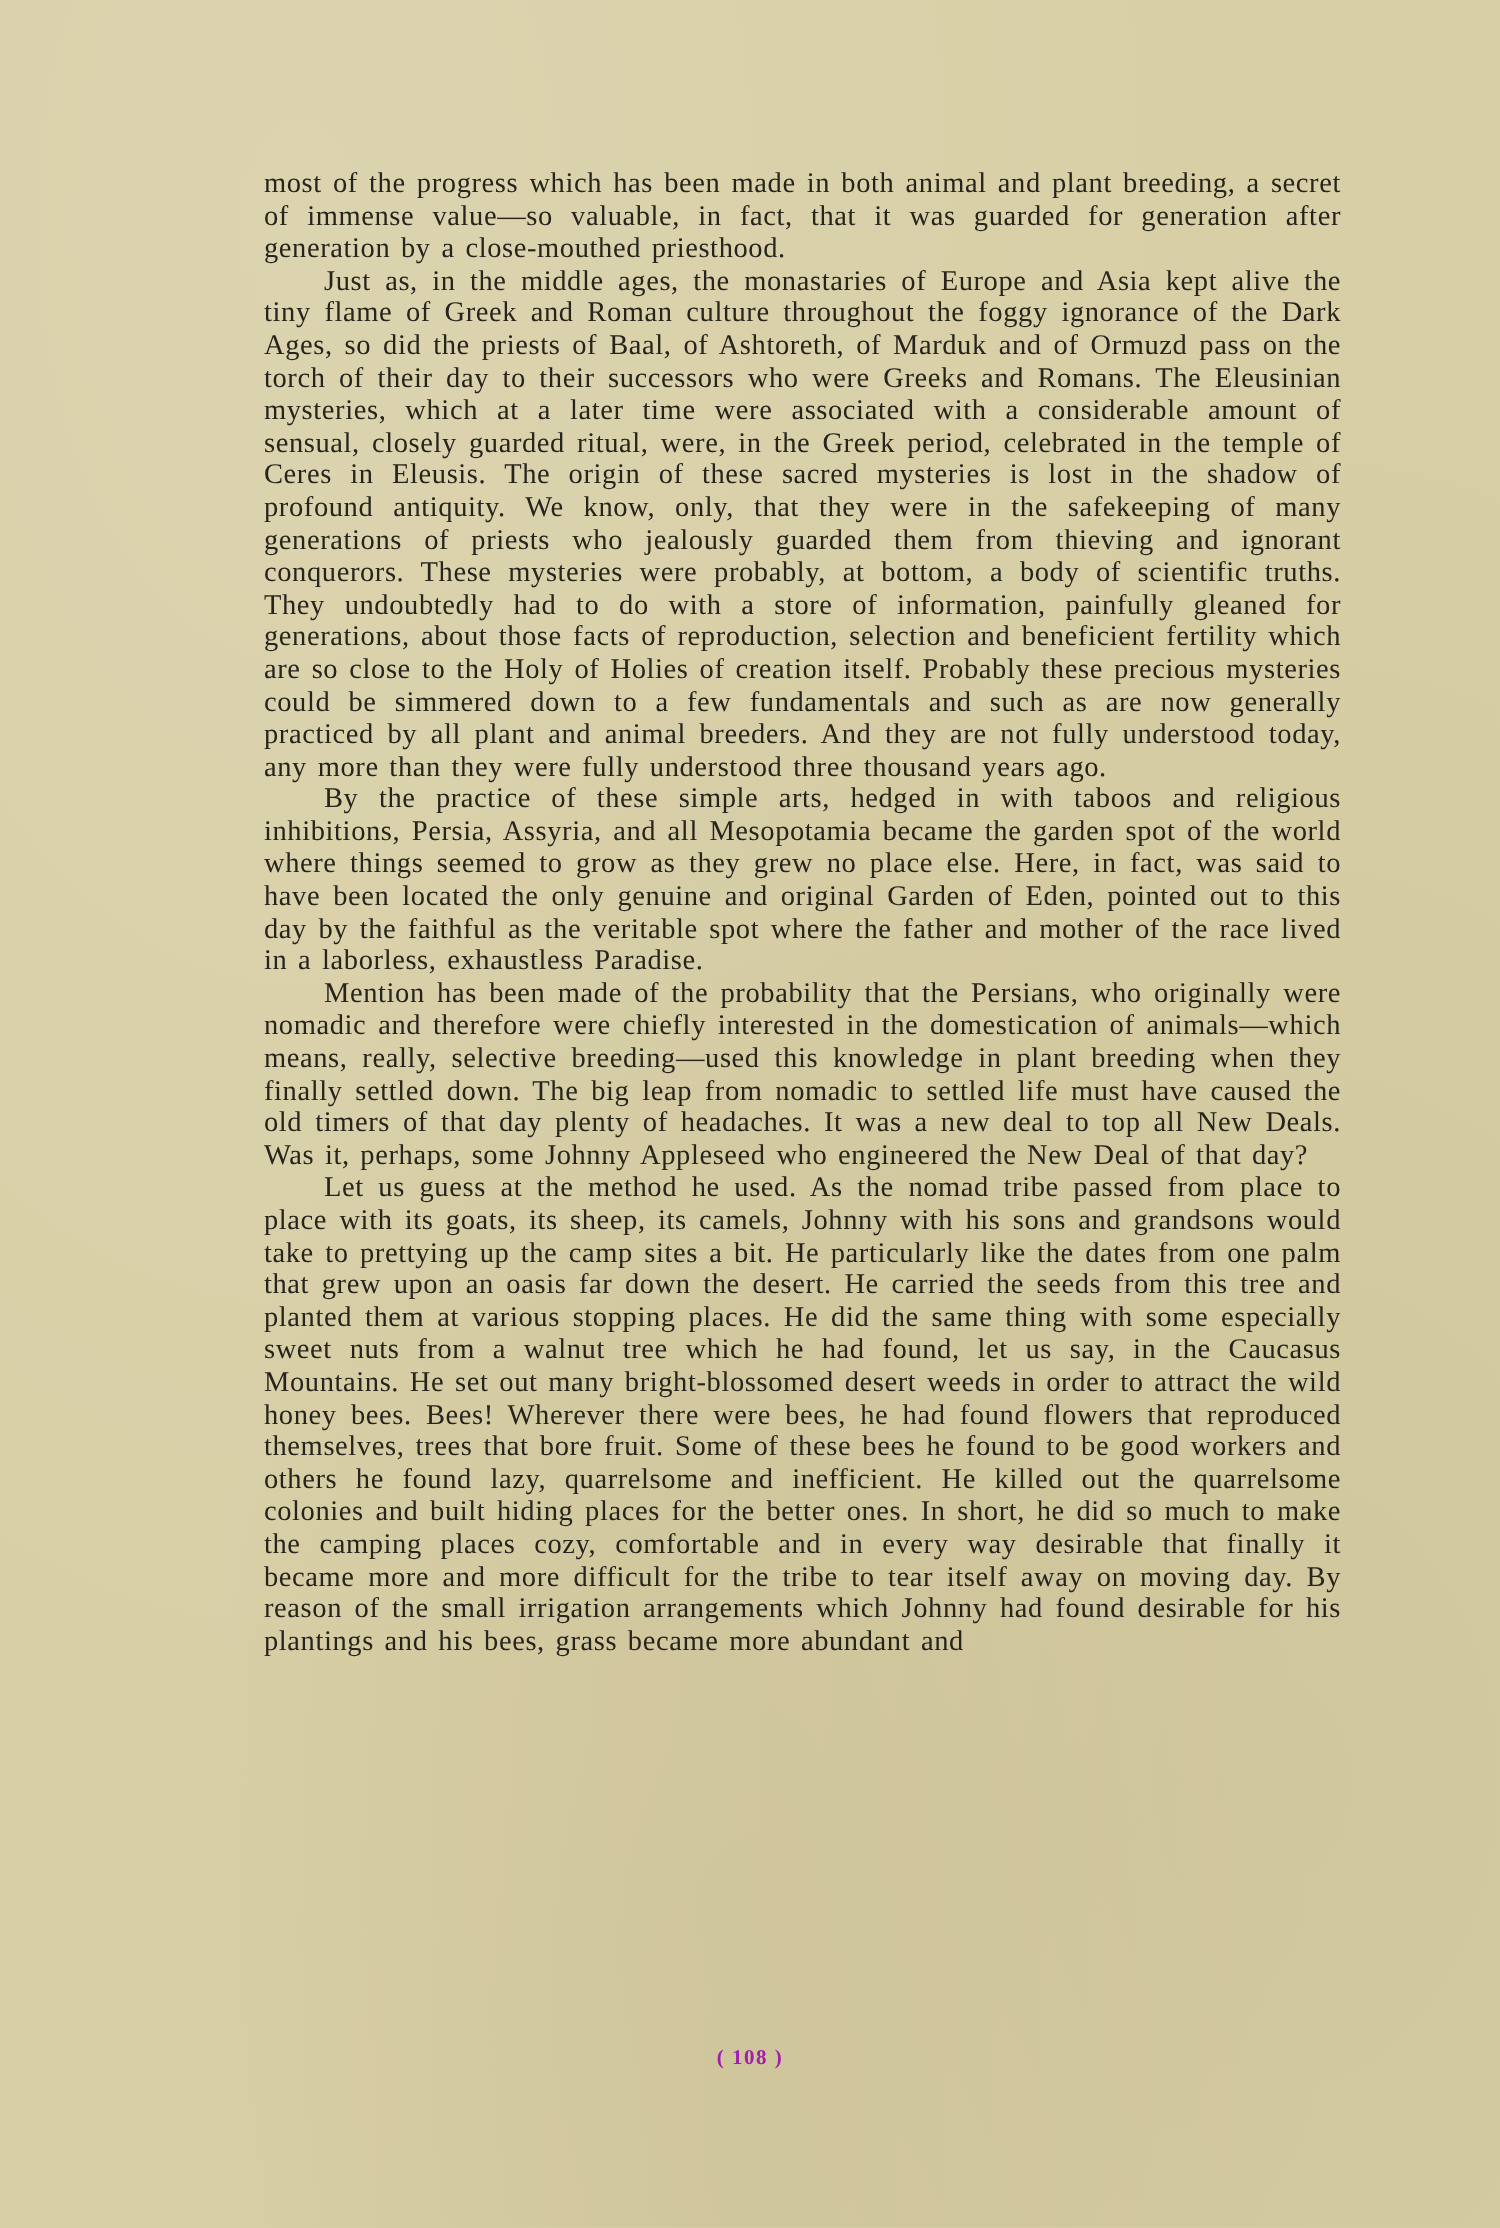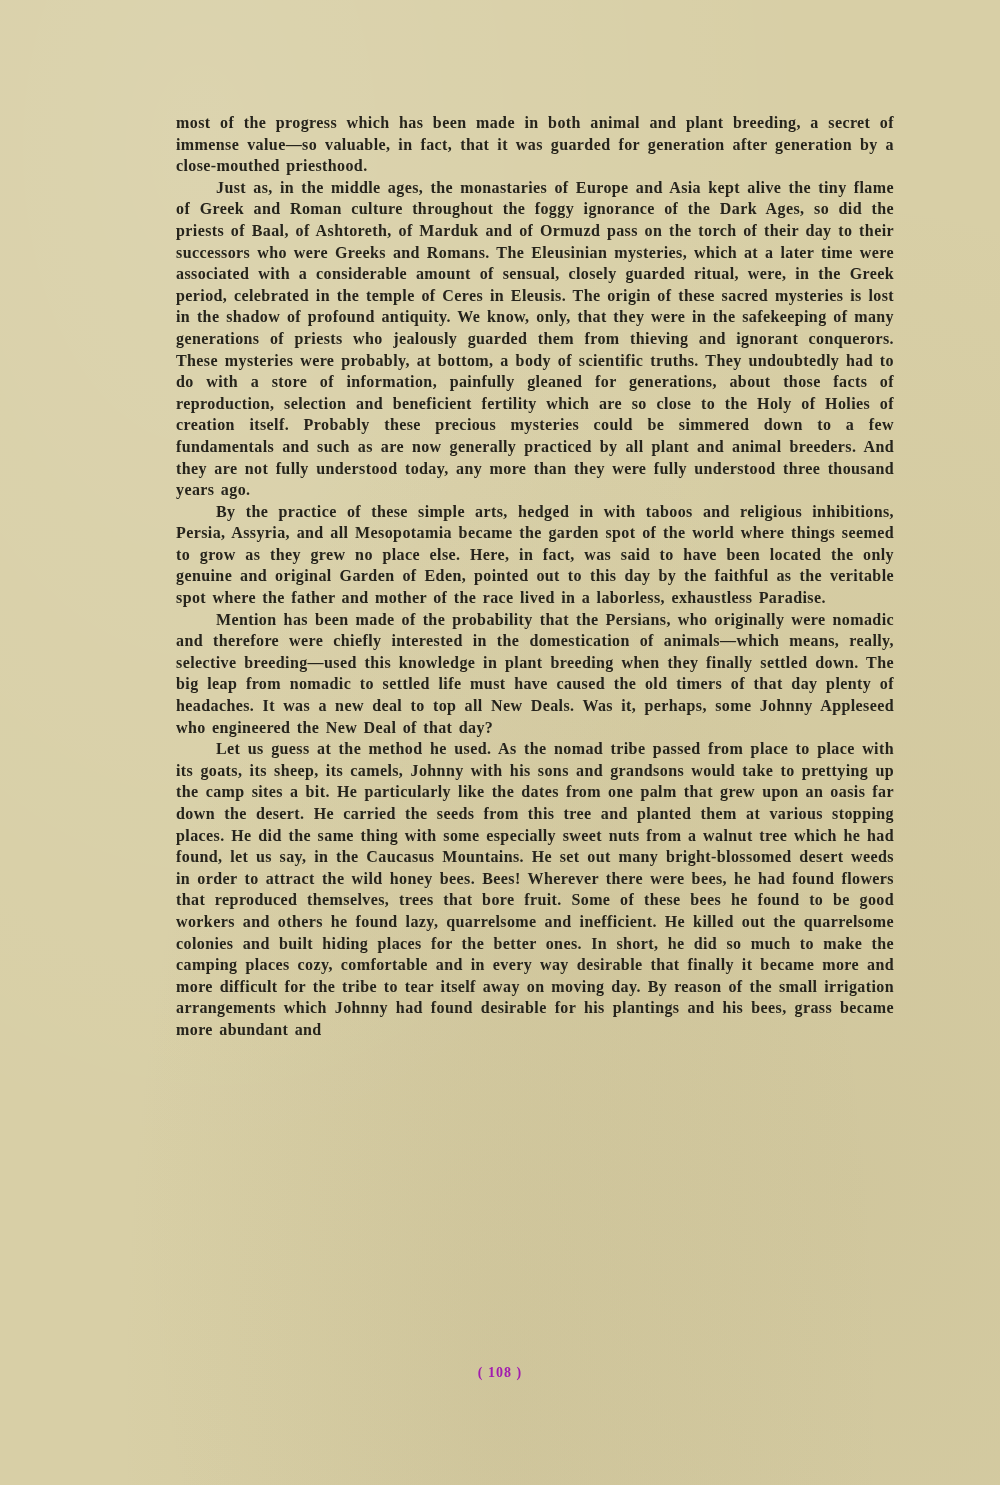--- a/index.html
+++ b/index.html
@@ -28,25 +28,24 @@
   }
   .page {
     position: relative;
     padding: 112px 106px 0 176px;
     box-sizing: border-box;
   }
   .page-text p {
     margin: 0;
     text-align: justify;
     text-indent: 40px;
-    font-size: 16px;
+    font-size: 19px;
     line-height: 21.6px;
     letter-spacing: 0.4px;
     word-spacing: 2px;
-    font-weight: bold;
   }
   .page-text p:first-child {
     text-indent: 0; 
   }
   .page-number {
     position: absolute;
     top: 1365px;
     left: 0;
     width: 100%;
     text-align: center;

